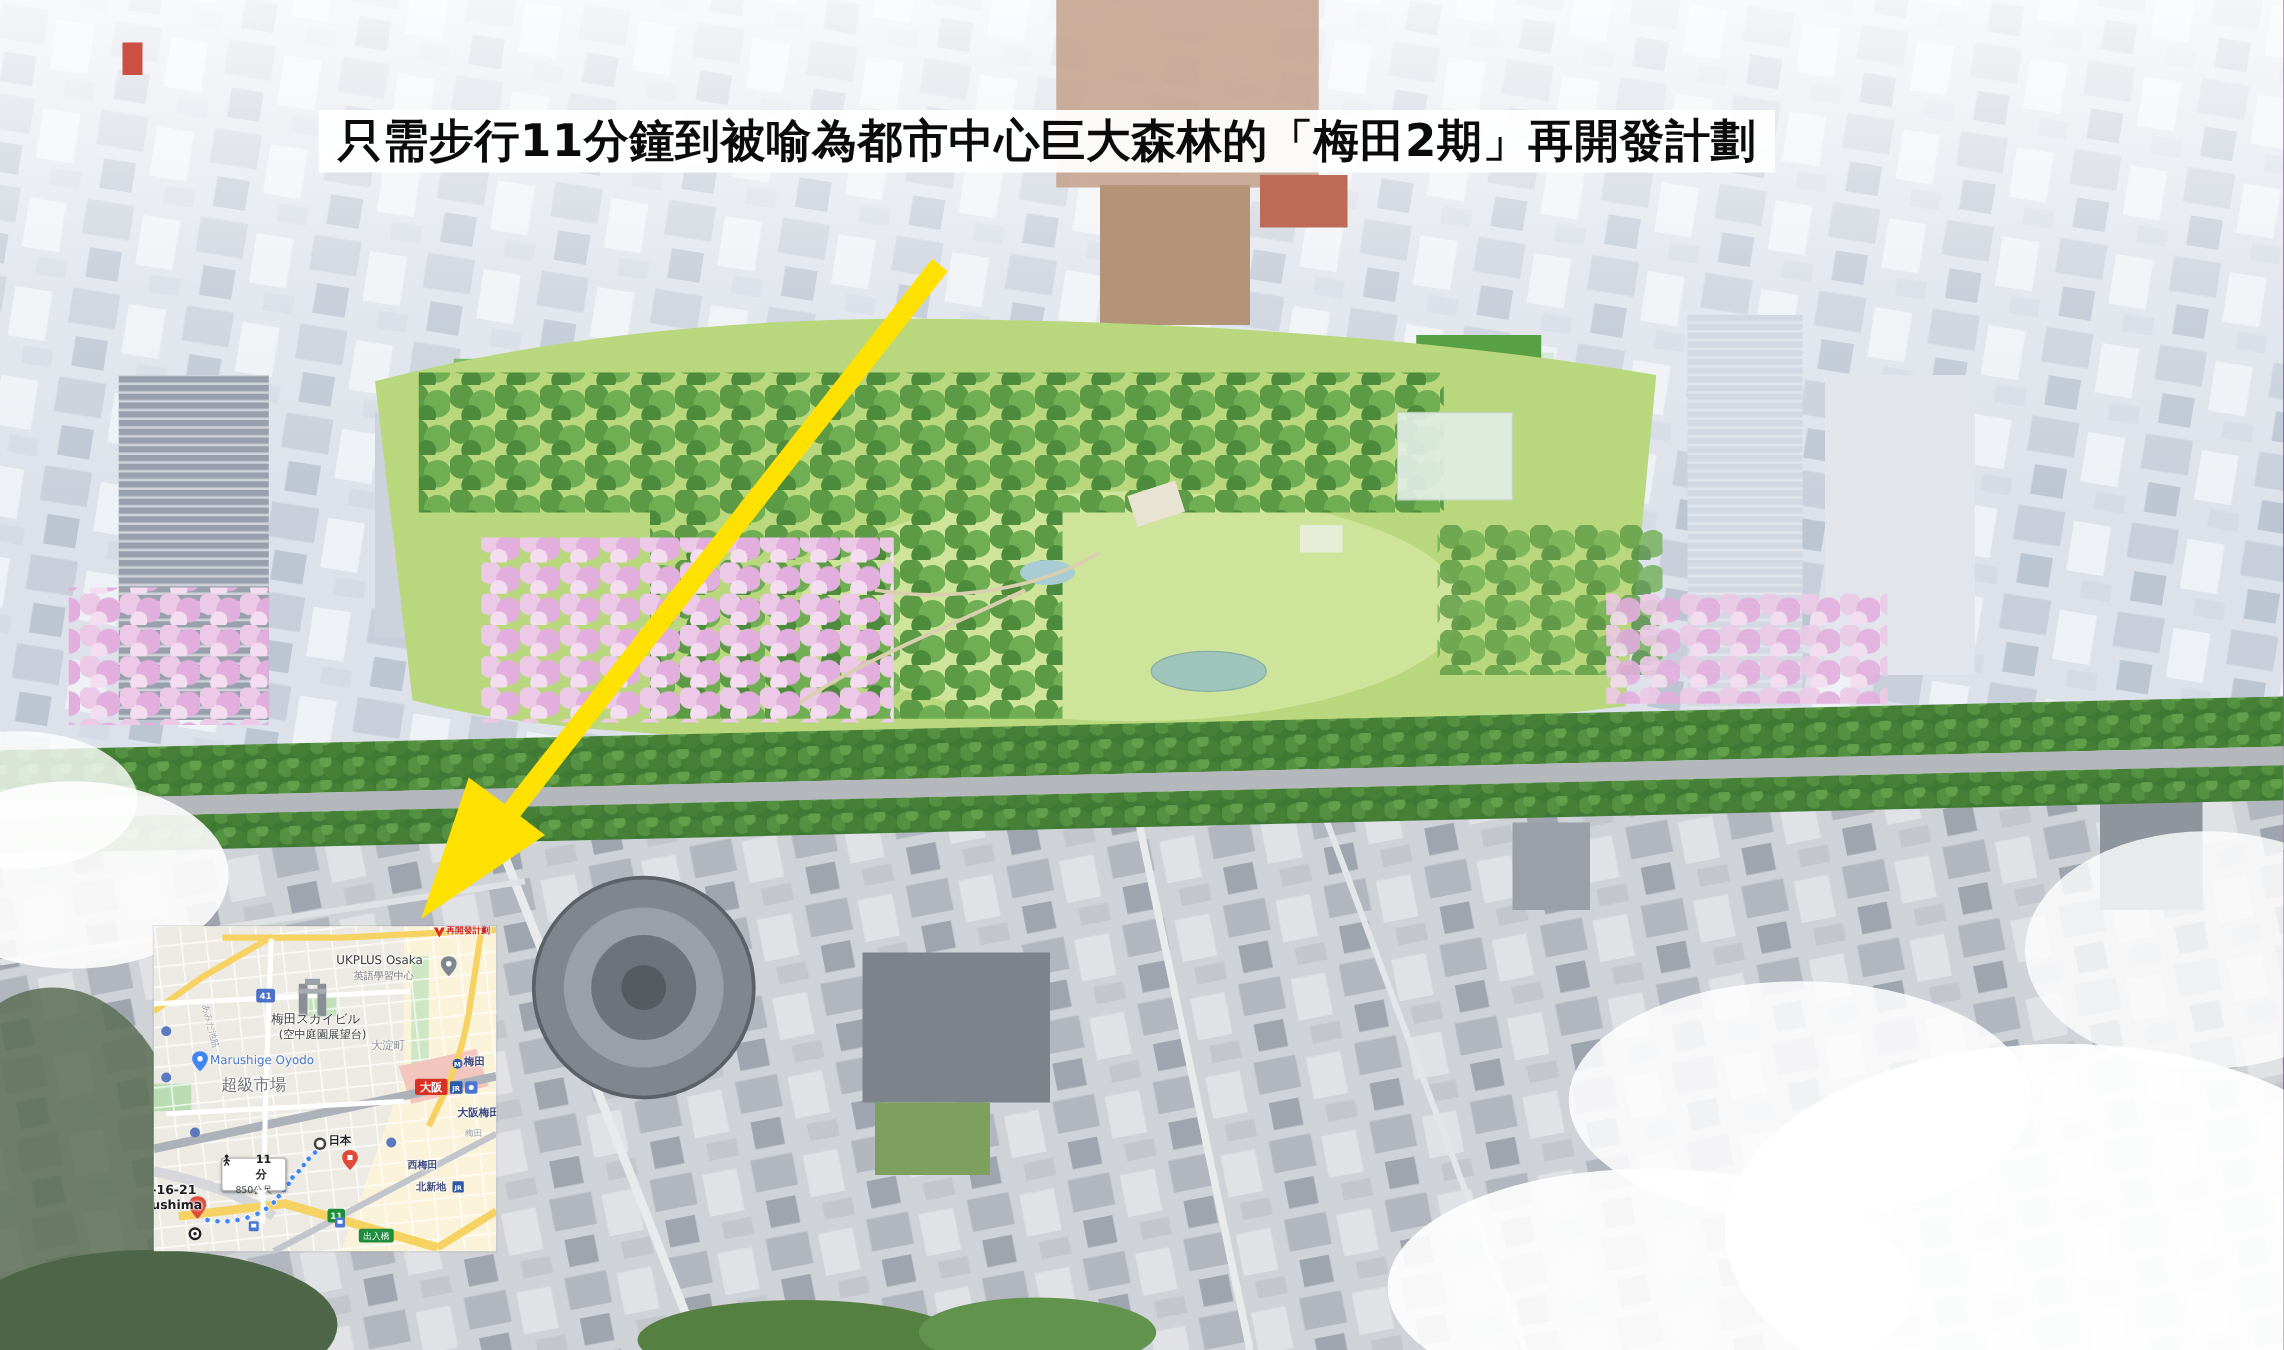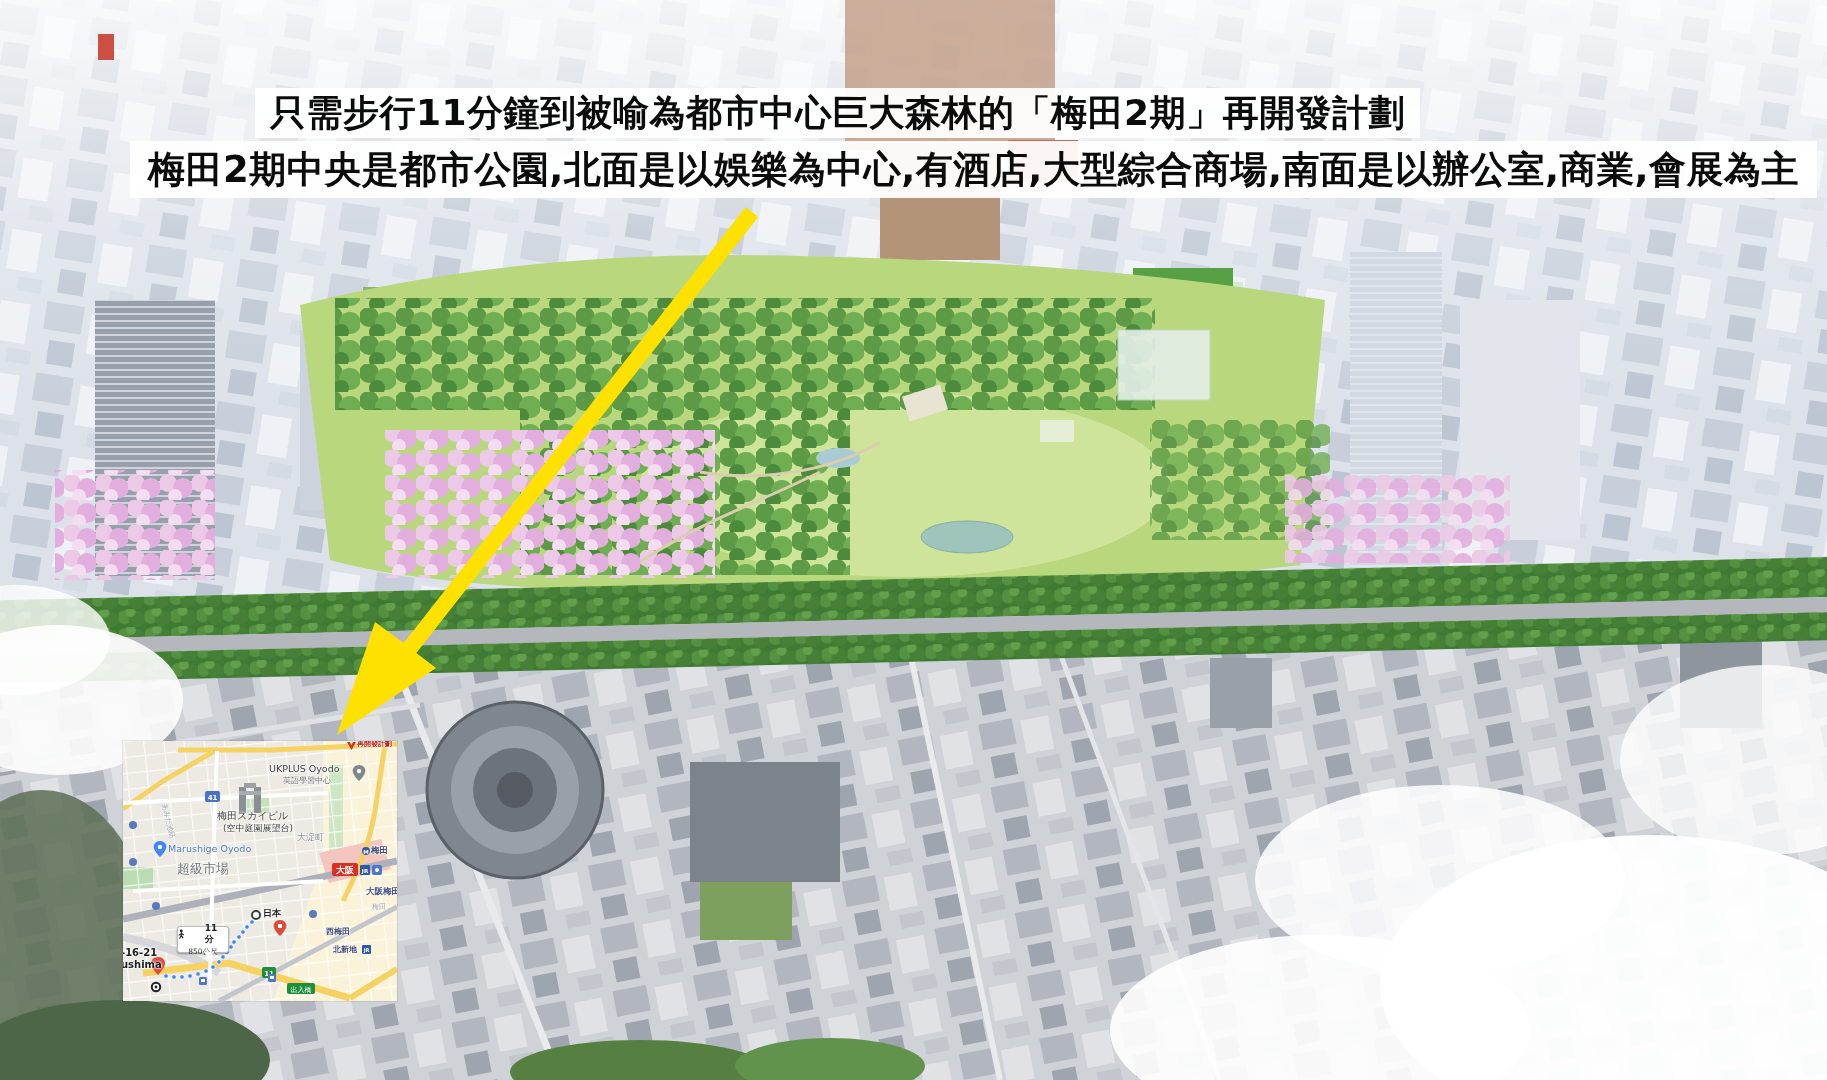--- a/index.html
+++ b/index.html
@@ -16,21 +16,21 @@
   .map{position:absolute;left:123px;top:741px;width:274px;height:260px;overflow:hidden;
        background:#EFECE4;z-index:5;box-shadow:0 0 0 1px rgba(0,0,0,0.08);}
   .map svg.mv{position:absolute;left:0;top:0;}
   .ml{position:absolute;white-space:nowrap;line-height:1;
       text-shadow:0 0 2px #fff,0 0 2px #fff,0 0 3px #fff;}
   .callout{position:absolute;left:54px;top:185px;width:50px;height:25px;background:#fff;
            border:1px solid #b9b9b9;border-radius:3px;box-shadow:0 1px 2px rgba(0,0,0,0.35);
            z-index:6;display:flex;flex-direction:column;align-items:center;justify-content:center;}
   .callout:after{content:"";position:absolute;left:26px;bottom:-6px;width:0;height:0;
            border-left:5px solid transparent;border-right:5px solid transparent;border-top:6px solid #fff;}
-  .co1{font-size:9px;font-weight:bold;color:#202124;display:flex;align-items:center;gap:20px;}
+  .co1{font-size:9px;font-weight:bold;color:#202124;display:flex;gap:20px;}
   .co2{font-size:7.5px;color:#3c4043;margin-top:1px;}
 </style>
 </head>
 <body>
 
 <div class="stage">
 
   <svg class="bg" width="1827" height="1080" viewBox="0 0 1827 1080">
     <defs>
       <pattern id="cityA" width="92" height="72" patternUnits="userSpaceOnUse" patternTransform="rotate(9)">
@@ -150,21 +150,20 @@
       <ellipse cx="58" cy="700" rx="125" ry="75" fill="#fdfdfd" opacity="0.9"></ellipse>
       <ellipse cx="15" cy="640" rx="95" ry="55" fill="#ffffff" opacity="0.8"></ellipse>
     </g>
   </svg>
 
   <svg class="arrow-svg" width="1827" height="1080" viewBox="0 0 1827 1080">
     <polygon points="745.7,207.1 758.3,216.9 416.3,652.9 436,668 337,735 375,622 403.7,643.1" fill="#FFE100"></polygon>
   </svg>
 
   <div class="banner" id="banner1">只需步行11分鐘到被喻為都市中心巨大森林的「梅田2期」再開發計劃</div>
-  <div class="banner" id="banner2">梅田2期中央是都市公園,北面是以娛樂為中心,有酒店,大型綜合商場,南面是以辦公室,商業,會展為主</div>
 
   <div class="map">
     <svg class="mv" width="274" height="260" viewBox="0 0 274 260">
       <defs>
         <pattern id="grid" width="20" height="16" patternUnits="userSpaceOnUse" patternTransform="rotate(-6)">
           <rect width="20" height="16" fill="none"></rect>
           <path d="M0,0 H20 M0,0 V16" stroke="#ffffff" stroke-width="2.4"></path>
         </pattern>
       </defs>
 
@@ -284,21 +283,21 @@
       </g>
       <g>
         <circle cx="33" cy="246" r="4.2" fill="#ffffff" stroke="#202124" stroke-width="2"></circle>
         <circle cx="33" cy="246" r="1.4" fill="#202124"></circle>
       </g>
 
       <polygon points="224,1 228.5,9 233,1 230,1 228.5,4.5 227,1" fill="#D93025"></polygon>
     </svg>
 
     <div class="ml" style="left:234px;top:0px;font-size:7px;font-weight:bold;color:#C5221F;">再開發計劃</div>
-    <div class="ml" style="left:146px;top:23px;font-size:9.5px;color:#3c4043;">UKPLUS Oyodo</div>
+    <div class="ml" style="left:146px;top:23px;font-size:9.5px;color:#3c4043;">UKPLUS Osaka</div>
     <div class="ml" style="left:160px;top:36px;font-size:8px;color:#70757a;">英語學習中心</div>
     <div class="ml" style="left:94px;top:70px;font-size:10px;color:#3c4043;">梅田スカイビル</div>
     <div class="ml" style="left:88px;top:83px;font-size:9px;color:#3c4043;margin-left:12px;">(空中庭園展望台)</div>
     <div class="ml" style="left:44px;top:62px;font-size:7px;color:#9aa0a6;transform:rotate(76deg);transform-origin:left top;">あみだ池筋</div>
     <div class="ml" style="left:45px;top:103px;font-size:9.5px;color:#4878c8;">Marushige Oyodo</div>
     <div class="ml" style="left:54px;top:121px;font-size:13px;color:#70757a;">超級市場</div>
     <div class="ml" style="left:174px;top:92px;font-size:9px;color:#8d9297;">大淀町</div>
     <div class="ml" style="left:140px;top:168px;font-size:9px;font-weight:bold;color:#202124;">日本</div>
     <div class="ml" style="left:248px;top:105px;font-size:8.5px;font-weight:bold;color:#434d7d;">梅田</div>
     <div class="ml" style="left:219px;top:146px;font-size:8.5px;font-weight:bold;color:#434d7d;padding-left:24px;">大阪梅田</div>

